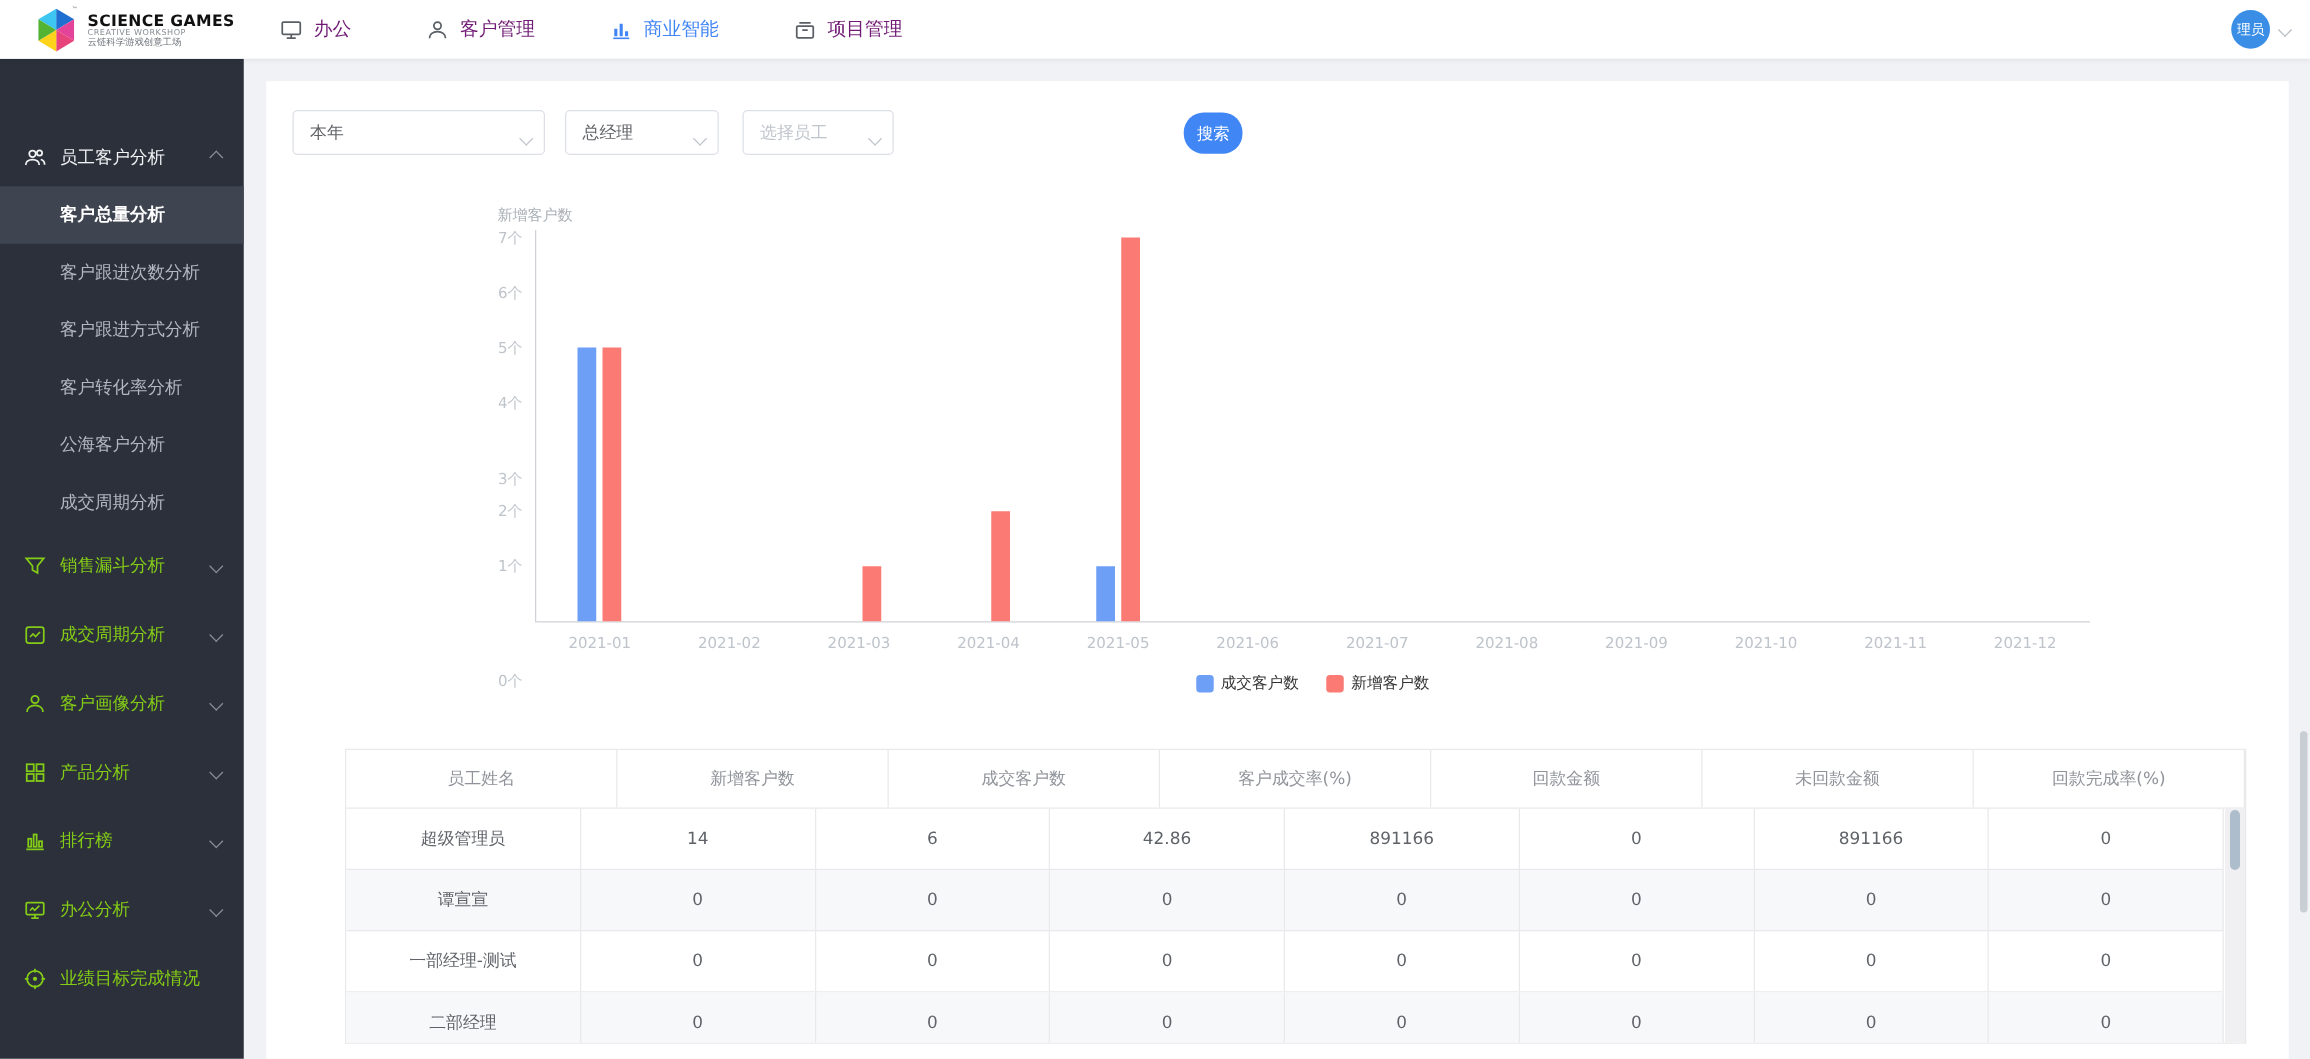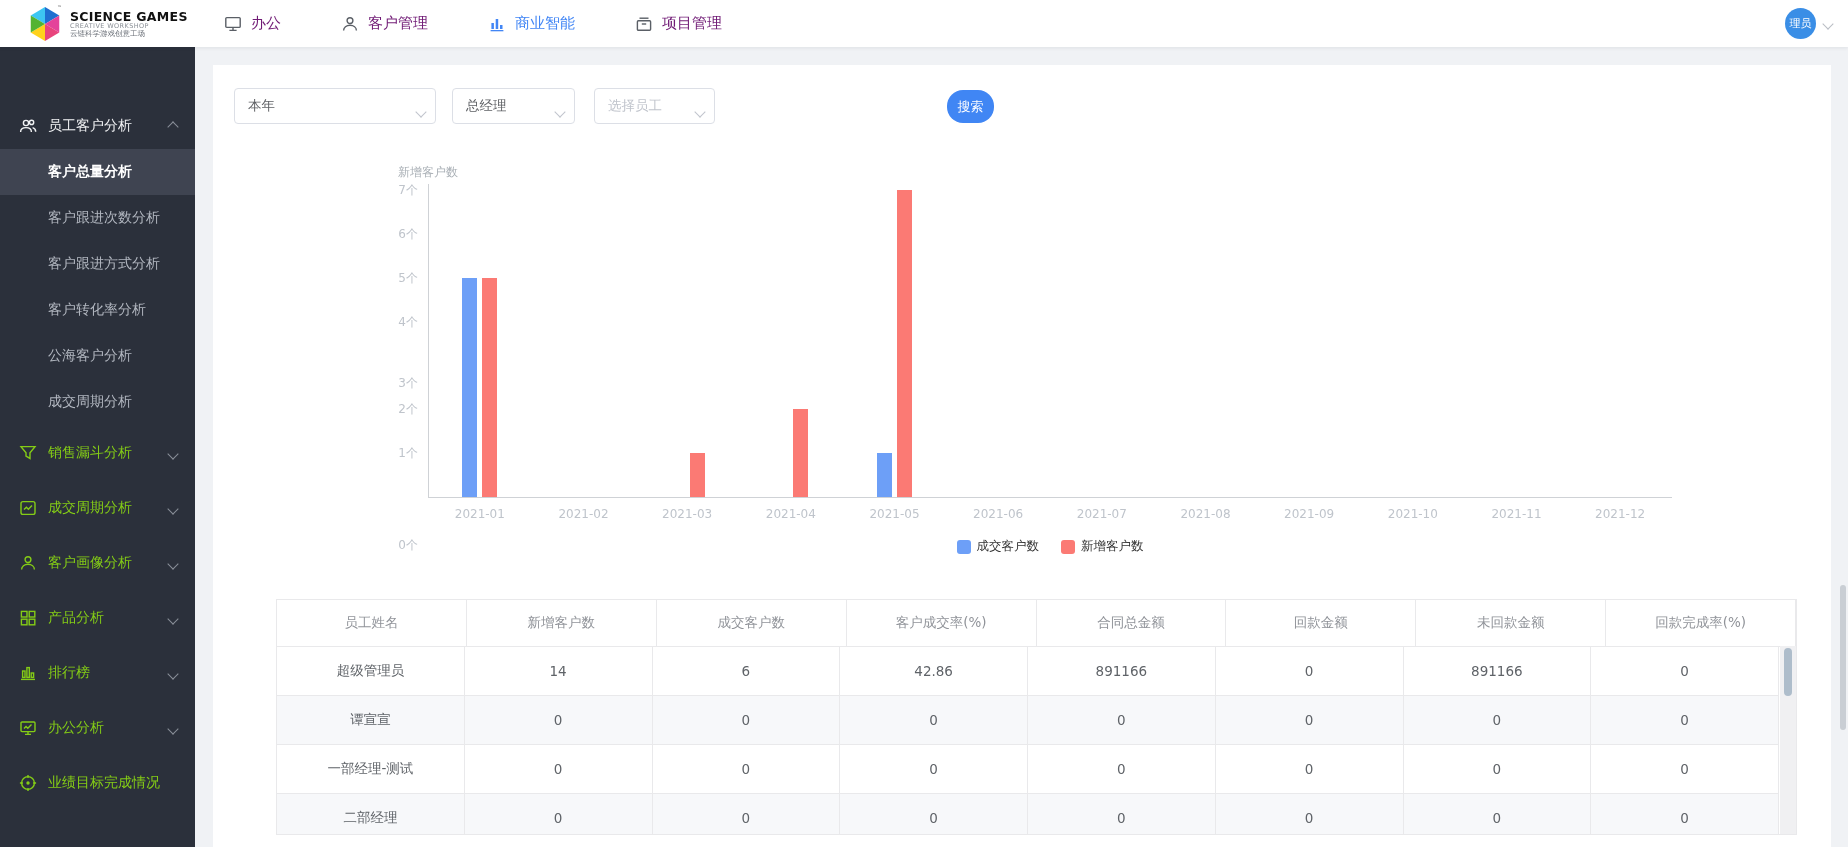--- a/index.html
+++ b/index.html
@@ -319,21 +319,20 @@
           </div>
         </div>
       </div>
 
     <div class="dtable">
       <div class="t-head">
           <div class="cell">员工姓名</div>
           <div class="cell">新增客户数</div>
           <div class="cell">成交客户数</div>
           <div class="cell">客户成交率(%)</div>
-          <div class="cell">合同总金额</div>
           <div class="cell">回款金额</div>
           <div class="cell">未回款金额</div>
           <div class="cell">回款完成率(%)</div>
         </div>
       <div class="t-body">
           <div class="t-row">
             <div class="cell">超级管理员</div>
             <div class="cell">14</div>
             <div class="cell">6</div>
             <div class="cell">42.86</div>

